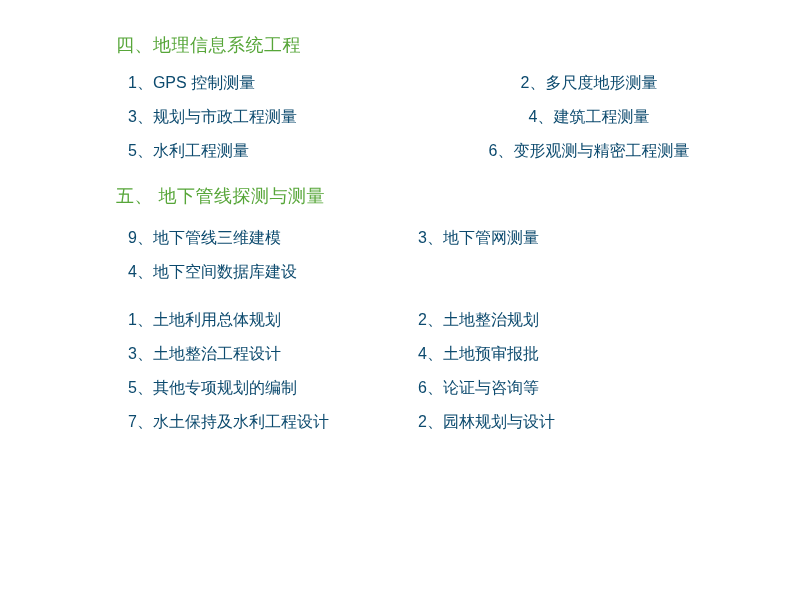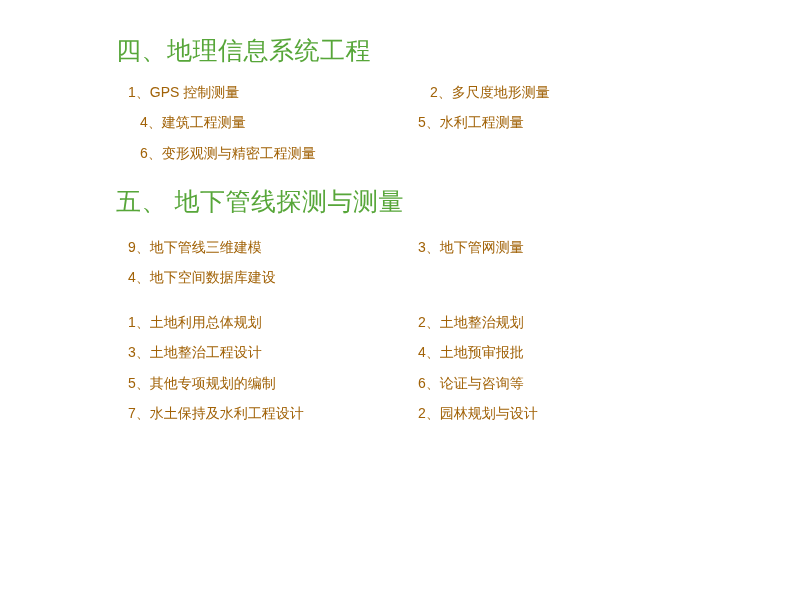--- a/index.html
+++ b/index.html
@@ -18,56 +18,57 @@
     width: 800px;
     height: 600px;
     box-sizing: border-box;
     padding: 32px 40px 0 40px;
   }
   .section {
     margin-bottom: 2px;
   }
   .section-title {
     color: #57a639;
-    font-size: 25px;
+    font-size: 18px;
     font-weight: normal;
     letter-spacing: 0.5px;
     margin: 0 0 6px 76px;
     line-height: 1.5;
   }
   .section.sec-1 .section-title { margin-bottom: 10px; }
   .items {
     display: grid;
     grid-template-columns: 290px 1fr;
     row-gap: 6px;
     margin: 0 0 0 88px;
   }
   .item {
-    font-size: 14px;
-    color: #a16207;
+    font-size: 16px;
+    color: #0c4a6e;
     line-height: 1.75;
     white-space: nowrap;
   }
   .sec-1 .items { row-gap: 6px; margin-bottom: 18px; }
-  .sec-1 .items .col2 { margin-left: 12px; }
+  .sec-1 .items .col2 { margin-left: 0; text-align: center; }
   .sec-2 .items { row-gap: 6px; margin-bottom: 20px; margin-top: 14px; }
   .sec-3 .items { margin-top: 14px; }
   .section.sec-2 .section-title { margin-top: 18px; }
   .section.sec-3 .section-title { margin-top: 18px; }
 </style>
 </head>
 <body>
 
 <div class="slide">
 
   <div class="section sec-1">
     <h2 class="section-title">四、地理信息系统工程</h2>
     <div class="items">
       <div class="item col1">1、GPS 控制测量</div>
       <div class="item col2">2、多尺度地形测量</div>
+      <div class="item col1">3、规划与市政工程测量</div>
       <div class="item col2">4、建筑工程测量</div>
       <div class="item col1">5、水利工程测量</div>
       <div class="item col2">6、变形观测与精密工程测量</div>
     </div>
   </div>
 
   <div class="section sec-2">
     <h2 class="section-title">五、 地下管线探测与测量</h2>
     <div class="items">
       <div class="item col2">9、地下管线三维建模</div>

